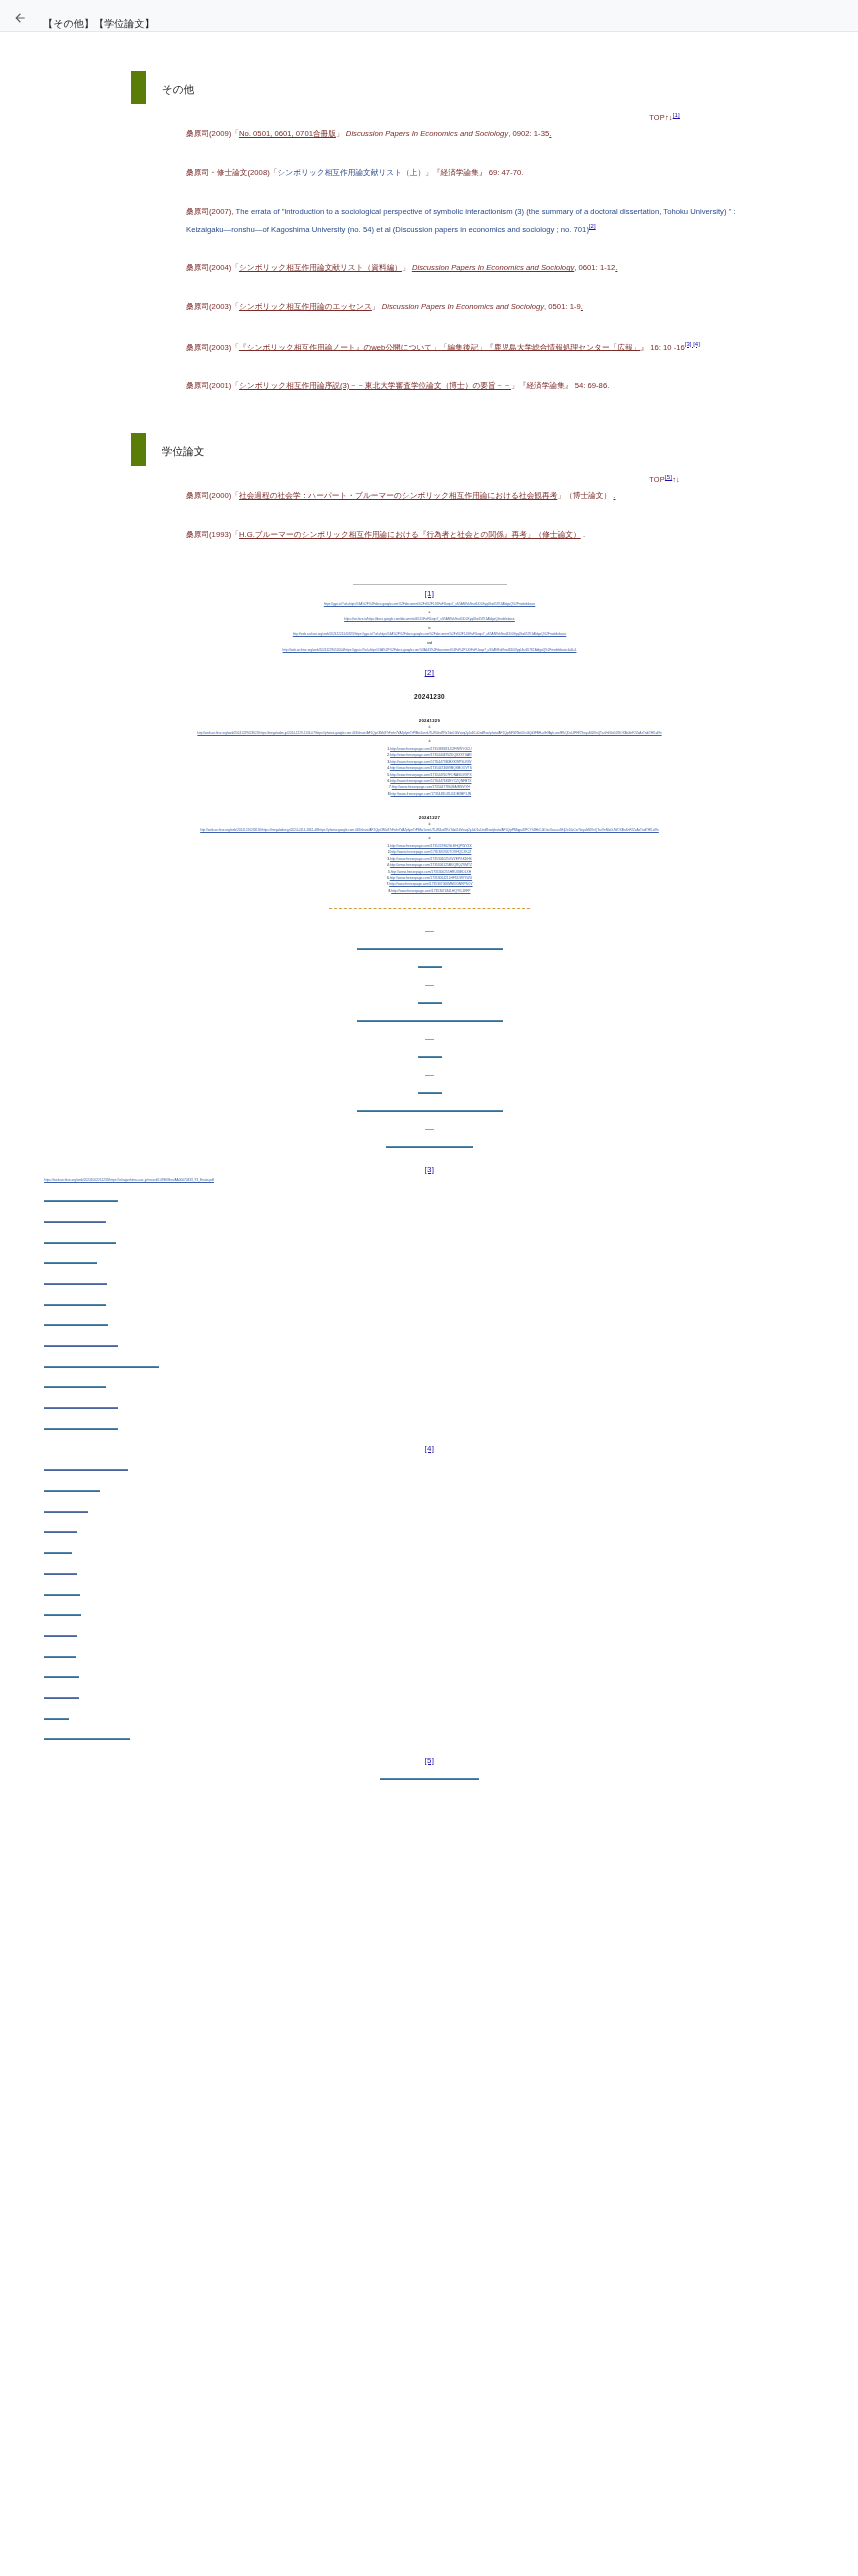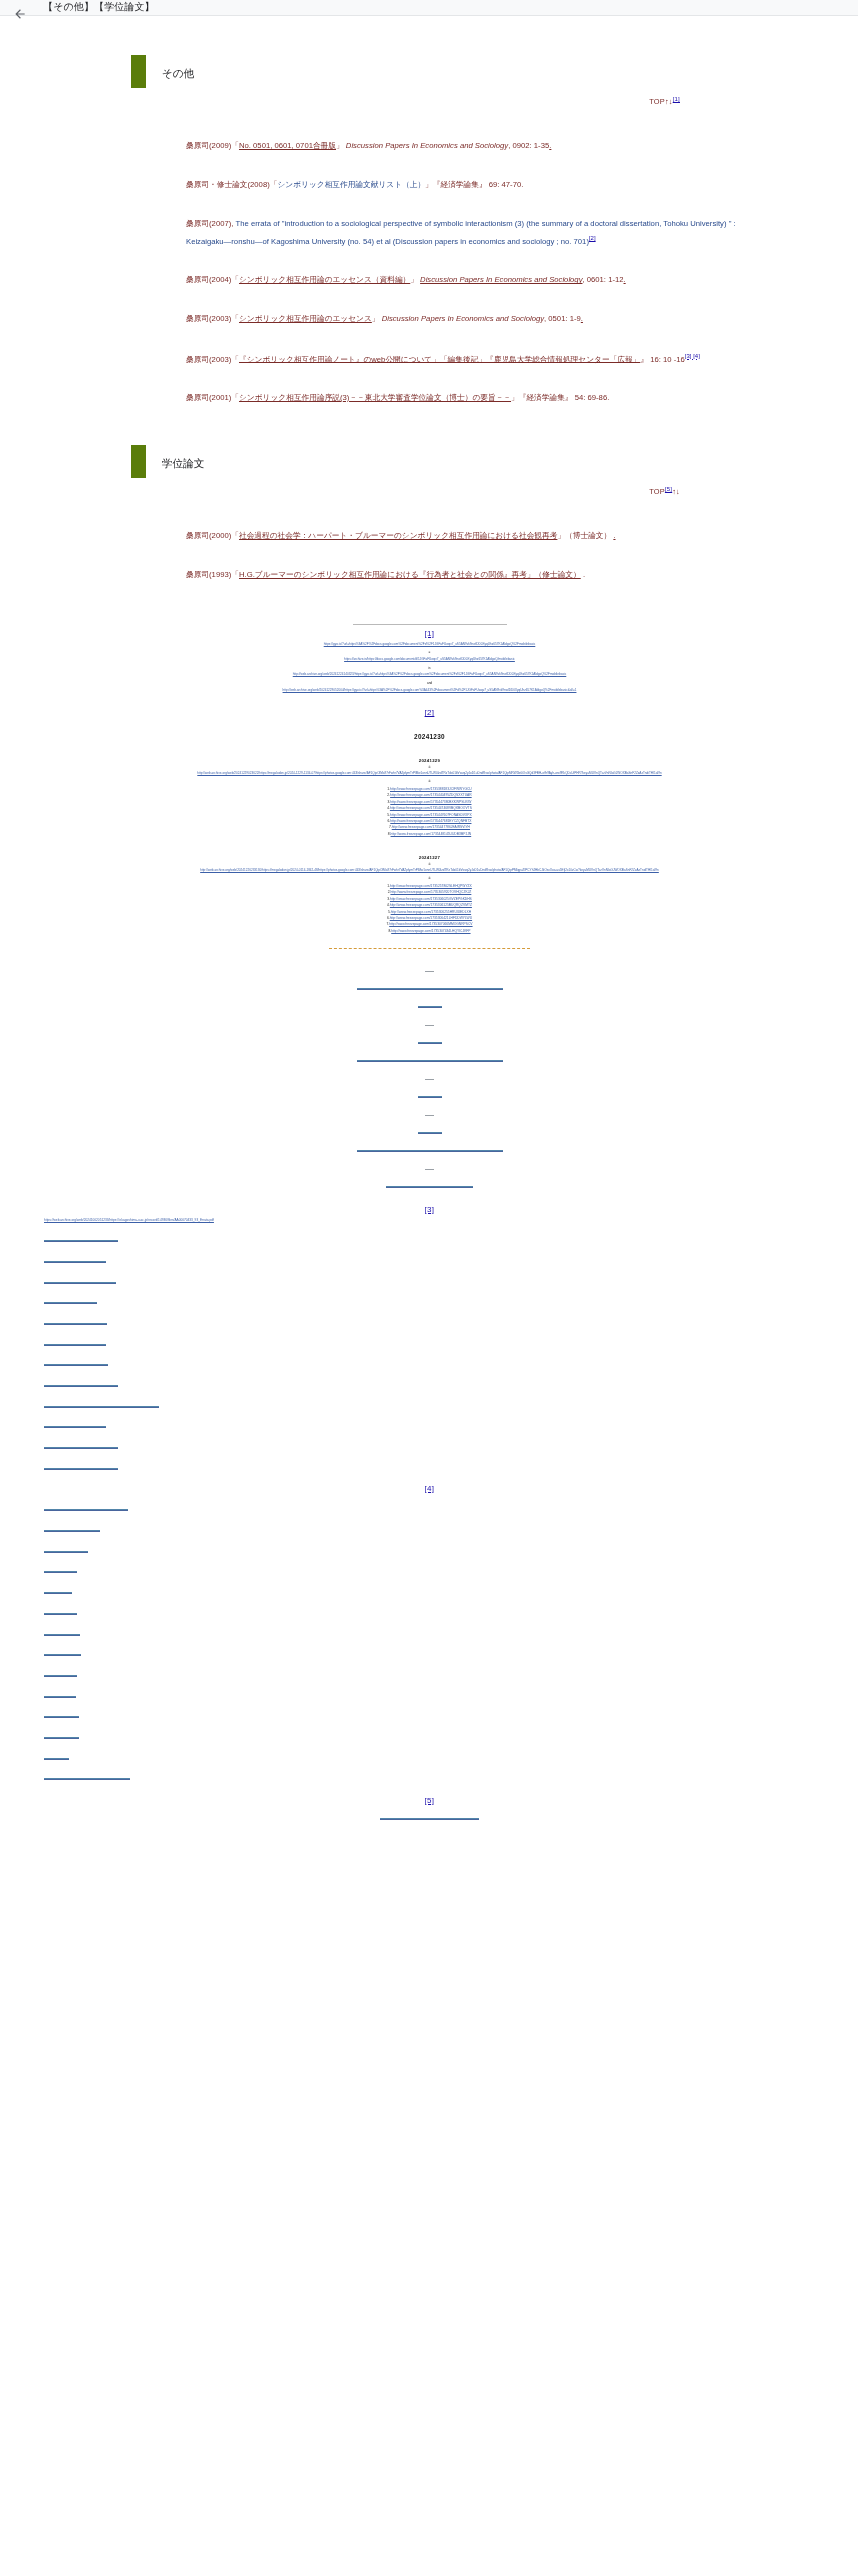--- a/index.html
+++ b/index.html
@@ -7,25 +7,25 @@
   body {
     width: 859px;
     background: #ffffff;
     font-family: "Liberation Sans", "DejaVu Sans", sans-serif;
     color: #202124;
     -webkit-font-smoothing: antialiased;
   }
 
   
   .appbar {
-    height: 16px;
+    height: 32px;
     background: #f8f9fa;
     border-bottom: 0.7px solid #e4e6e8;
     display: flex;
-    align-items: flex-start;
+    align-items: flex-end;
     padding: 0 6.7px;
     position: relative;
   }
   .back-btn {
     width: 27px; height: 27px;
     display:flex; align-items:center; justify-content:center;
     border-radius: 50%;
     cursor: pointer;
     flex: 0 0 auto;
   }
@@ -77,21 +77,21 @@
   .topnav .sup {
     font-size: 6px;
     vertical-align: super;
     color: #1a0dab;
     text-decoration: underline;
     cursor: pointer;
   }
   .topnav .arrow { color:#7b2b28; }
 
   
-  .cites { margin-top: 32px; padding-left: 186px; padding-right: 117px; }
+  .cites { margin-top: 4px; padding-left: 186px; padding-right: 117px; }
   .cite {
     font-size: 7.7px;
     line-height: 2.05;
     color: #7b2b28;
     margin-bottom: 23px;
     text-align: left;
   }
   .cite .lnk-red {
     color: #7b2b28;
     text-decoration: underline;
@@ -254,21 +254,21 @@
 
     <div class="cite">
       <span>桑原司・修士論文</span><span>(2008)</span><span>「</span><span class="lnk-blue">シンボリック相互作用論文献リスト（上）</span><span>」</span><span>『経済学論集』</span><span> 69: 47-70.</span>
     </div>
 
     <div class="cite">
       <span>桑原司</span><span>(2007), </span><span class="lnk-blue">The errata of "introduction to a sociological perspective of symbolic interactionism (3) (the summary of a doctoral dissertation, Tohoku University) " : Keizaigaku—ronshu—of Kagoshima University (no. 54) et al (Discussion papers in economics and sociology ; no. 701)</span><span class="sup">[2]</span>
     </div>
 
     <div class="cite">
-      <span>桑原司</span><span>(2004)</span><span>「</span><span class="lnk-red">シンボリック相互作用論のエッセンス（資料編）</span><span>」</span> <span class="it lnk-red">Discussion Papers In Economics and Sociology</span><span>, 0601: 1-12</span><span class="dot">.</span>
+      <span>桑原司</span><span>(2004)</span><span>「</span><span class="lnk-red">シンボリック相互作用論文献リスト（資料編）</span><span>」</span> <span class="it lnk-red">Discussion Papers In Economics and Sociology</span><span>, 0601: 1-12</span><span class="dot">.</span>
     </div>
 
     <div class="cite">
       <span>桑原司</span><span>(2003)</span><span>「</span><span class="lnk-red">シンボリック相互作用論のエッセンス</span><span>」</span> <span class="it">Discussion Papers In Economics and Sociology</span><span>, 0501: 1-9</span><span class="dot">.</span>
     </div>
 
     <div class="cite">
       <span>桑原司</span><span>(2003)</span><span>「</span><span class="lnk-red">『シンボリック相互作用論ノート』のweb公開について」「編集後記」『鹿児島大学総合情報処理センター「広報」</span><span>』</span><span> 16: 10 -16</span><span class="sup">[3] [4]</span>
     </div>
 

